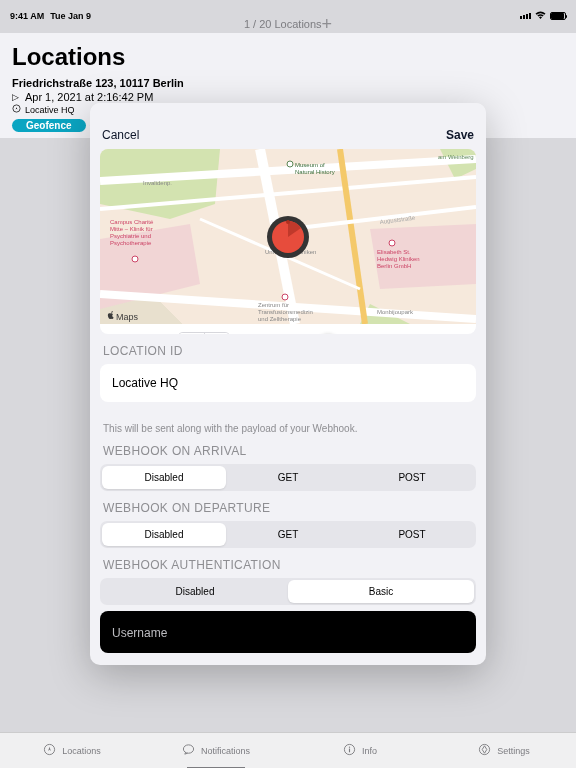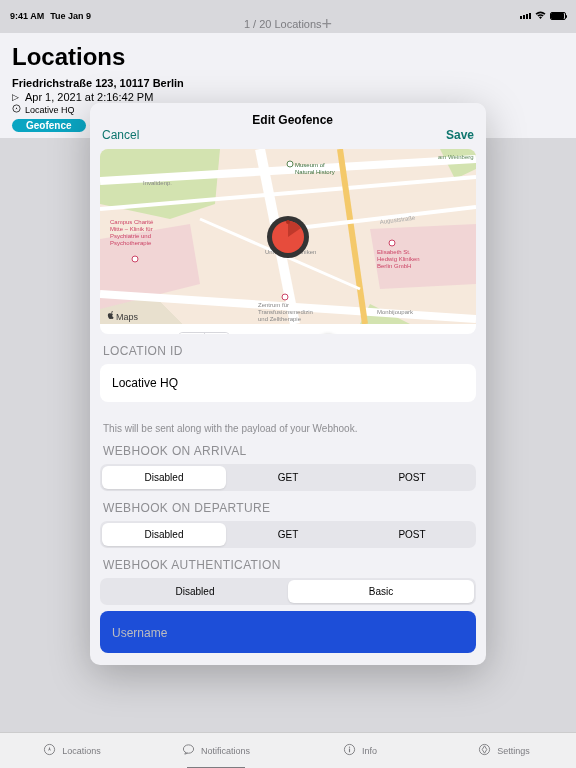--- a/index.html
+++ b/index.html
@@ -56,21 +56,21 @@
 
   
   .modal {
     position:absolute; left:90px; right:90px; top:103px; bottom:103px;
     background:#f2f2f6; border-radius:10px; display:flex; flex-direction:column;
     box-shadow:0 10px 40px rgba(0,0,0,0.25);
     overflow:hidden;
   }
   .m-header { height:34px; display:flex; align-items:center; justify-content:space-between;
     padding:0 12px; font-size:12px; background:#f2f2f6;}
-  .m-cancel, .m-save { color:#0f766e; font-weight:400;margin-top:29px;}
+  .m-cancel, .m-save { color:#0f172a; font-weight:400;margin-top:29px;}
   .m-save { font-weight:600;}
   .m-title { font-weight:700; font-size:12px; flex:1; text-align:center;}
   .m-body { padding:12px 10px; overflow:hidden; flex:1; display:flex; flex-direction:column; gap:10px;}
 
   .map-card { background:#fff; border-radius:8px; overflow:hidden; }
   .map {
     height:175px; position:relative;
     background:
       linear-gradient(45deg, #e8e0ce 0 15%, transparent 15%),
       linear-gradient(#f6e9dc,#f6e9dc);
@@ -93,21 +93,21 @@
     width:20px; height:20px; background:#fff; border-radius:50%; box-shadow:0 1px 4px rgba(0,0,0,0.3);}
 
   .section-label { font-size:12px; color:#8e8e92; letter-spacing:0.03em; padding-left:3px;}
   .input-card { background:#fff; border-radius:8px; padding:12px 12px;}
   .input-card .val { font-size:12px;}
   .hint { font-size:10px; color:#8e8e92; margin-top:15px; padding-left:3px;}
 
   .seg { display:flex; background:#e5e5ea; border-radius:7px; padding:2px; gap:0;}
   .seg button { flex:1; border:none; background:transparent; font-size:10px; padding:6px 0; border-radius:6px; color:#000;}
   .seg button.sel { background:#fff; box-shadow:0 1px 2px rgba(0,0,0,0.1);}
-  .username-card { background:#1d4ed8; border-radius:8px; padding:12px 12px;}
+  .username-card { background:#000000; border-radius:8px; padding:12px 12px;}
   .placeholder { color:#bcbcc0; font-size:12px;}
 
   .group { display:flex; flex-direction:column; gap:6px;}
 
 </style>
 </head>
 <body>
 
 <div class="status-bar">
   <div class="status-left">
@@ -196,21 +196,20 @@
           <path d="M7 3 L9.5 7 L7 11 L4.5 7 Z" fill="none" stroke="#7c7c80" stroke-width="1"></path>
         </svg>
     </span>
     <span>Settings</span>
   </div>
 </div>
 
 <div class="modal">
   <div class="m-header">
     <span class="m-cancel">Cancel</span>
-    <span class="m-title">Edit Geofence</span>
     <span class="m-save">Save</span>
   </div>
 
   <div class="m-body">
     <div class="map-card">
       <div class="map">
         <svg class="map-bg" viewBox="0 0 376 175" preserveAspectRatio="none">
 
           <path d="M0 0 L120 0 L115 55 L70 70 L0 55 Z" fill="#d3e3b0"></path>
           <path d="M340 0 L376 0 L376 20 L355 30 Z" fill="#d3e3b0"></path>

